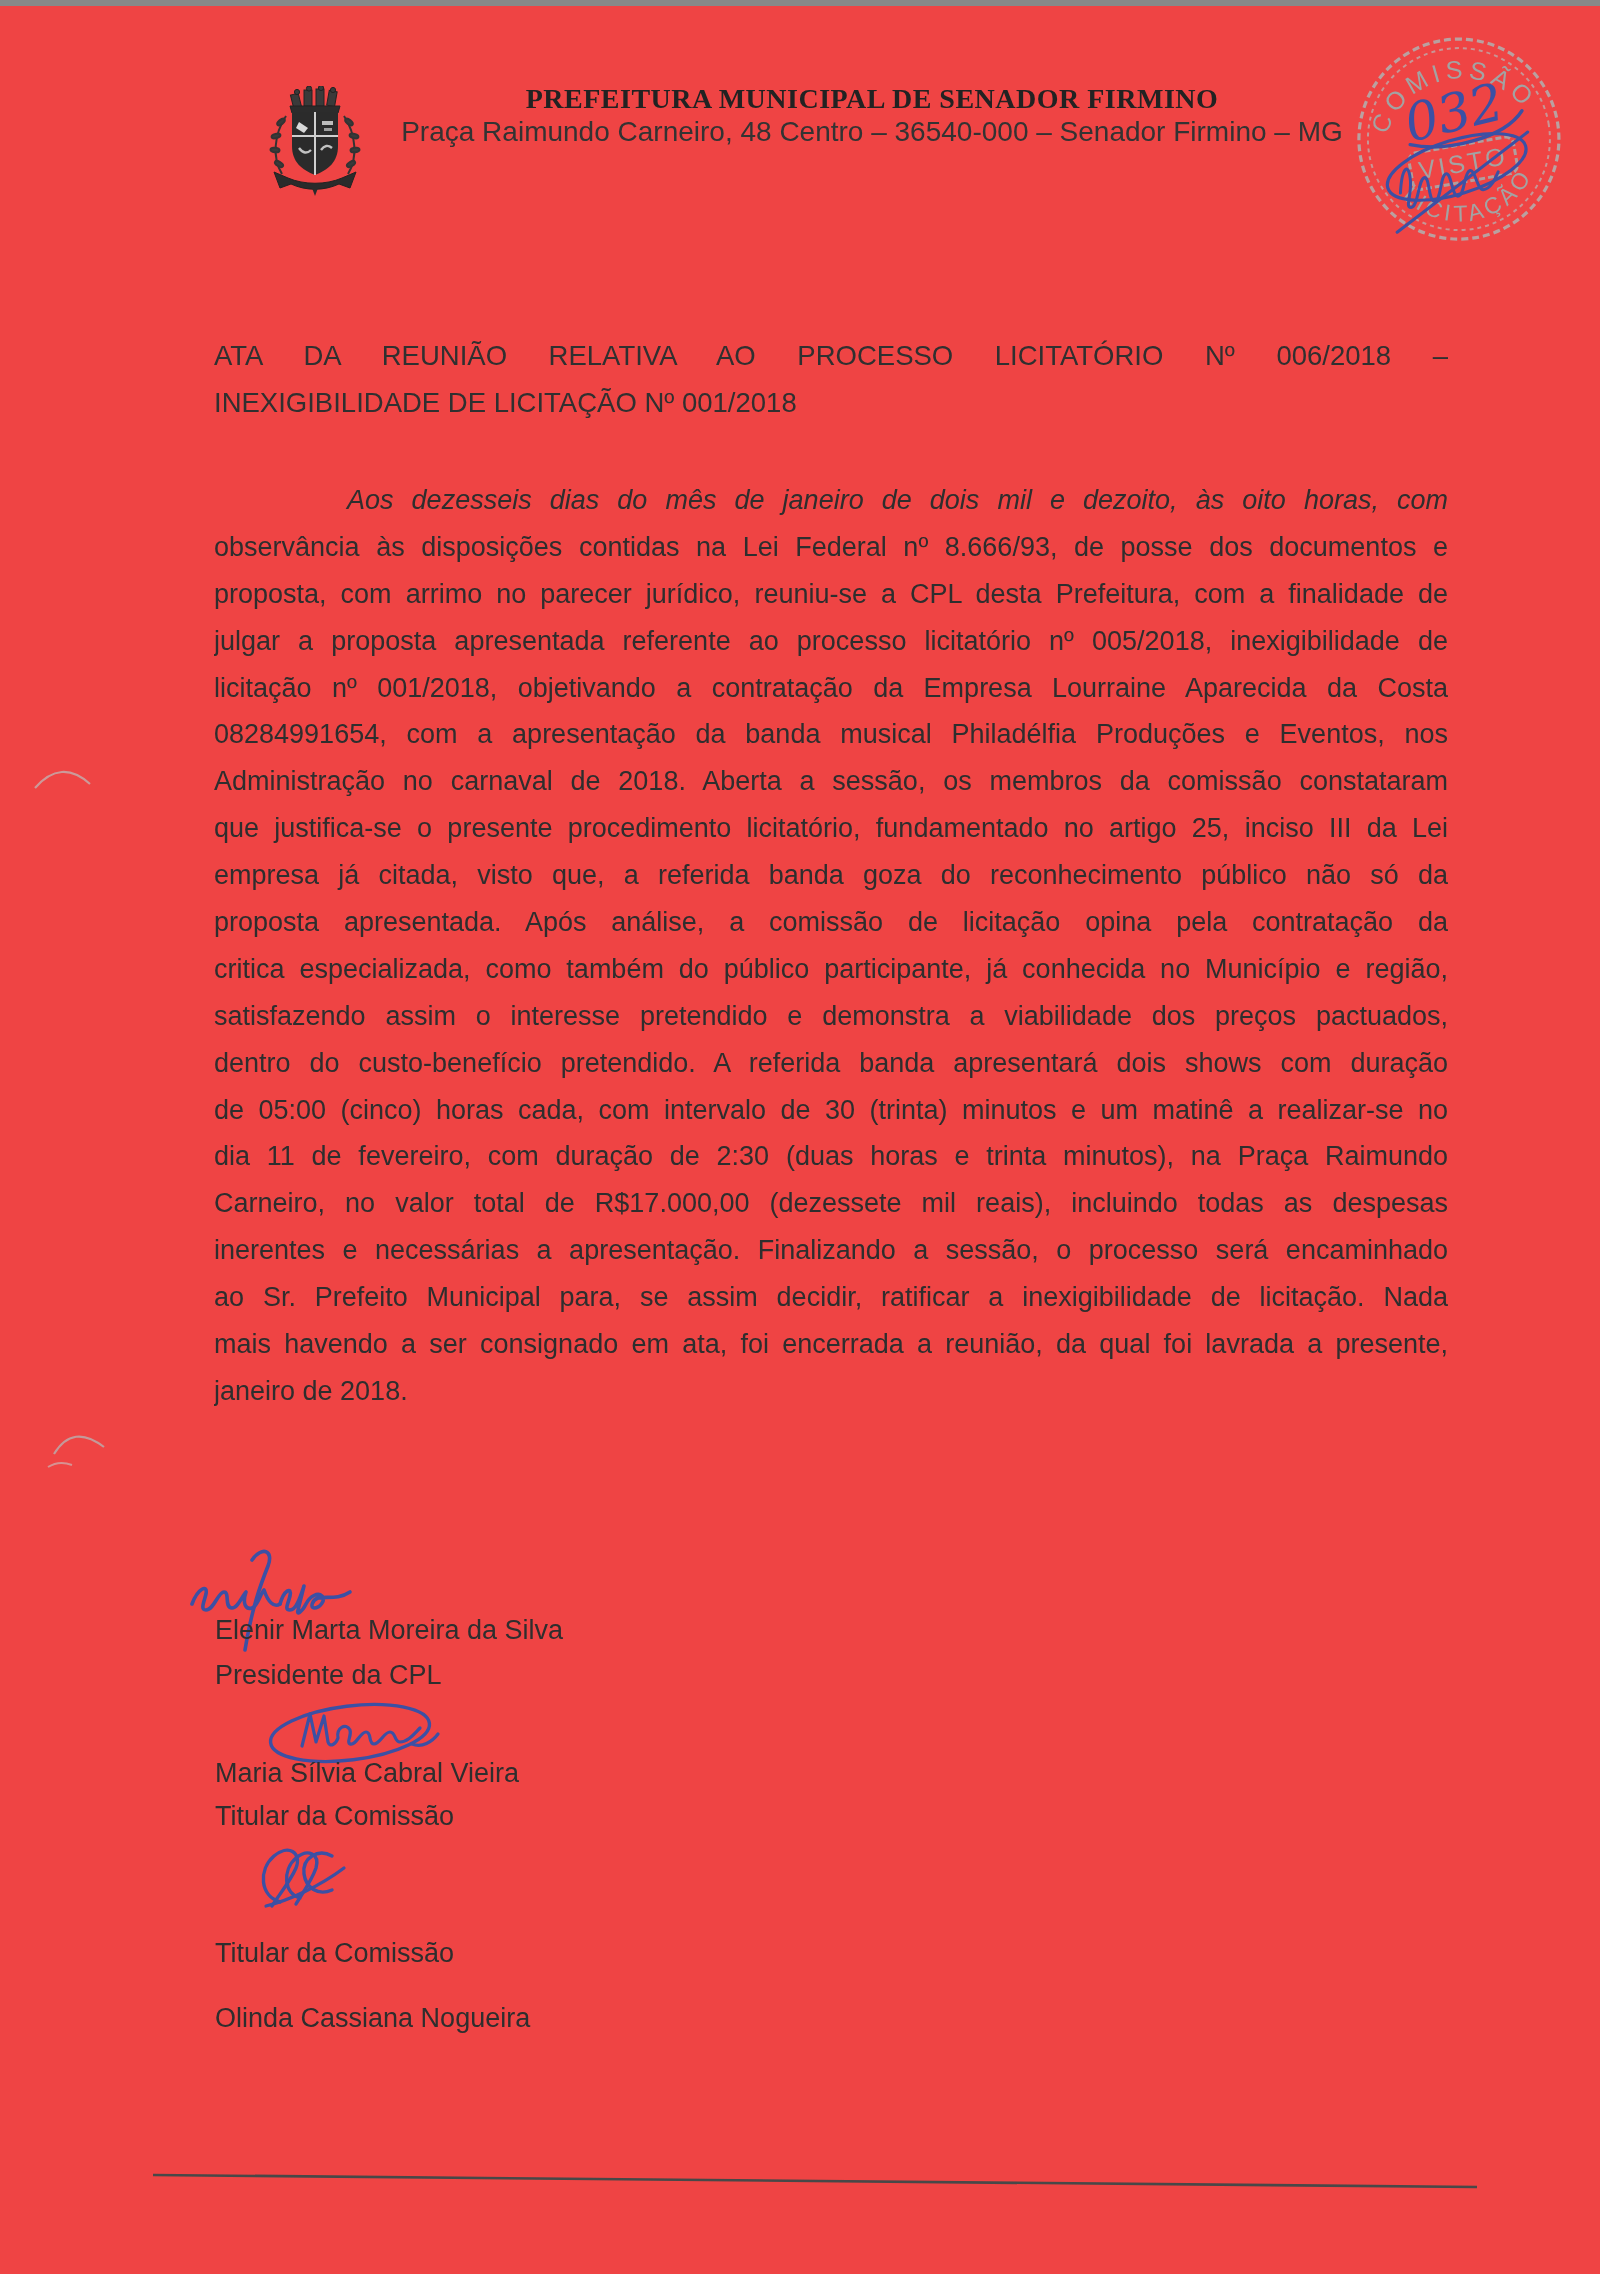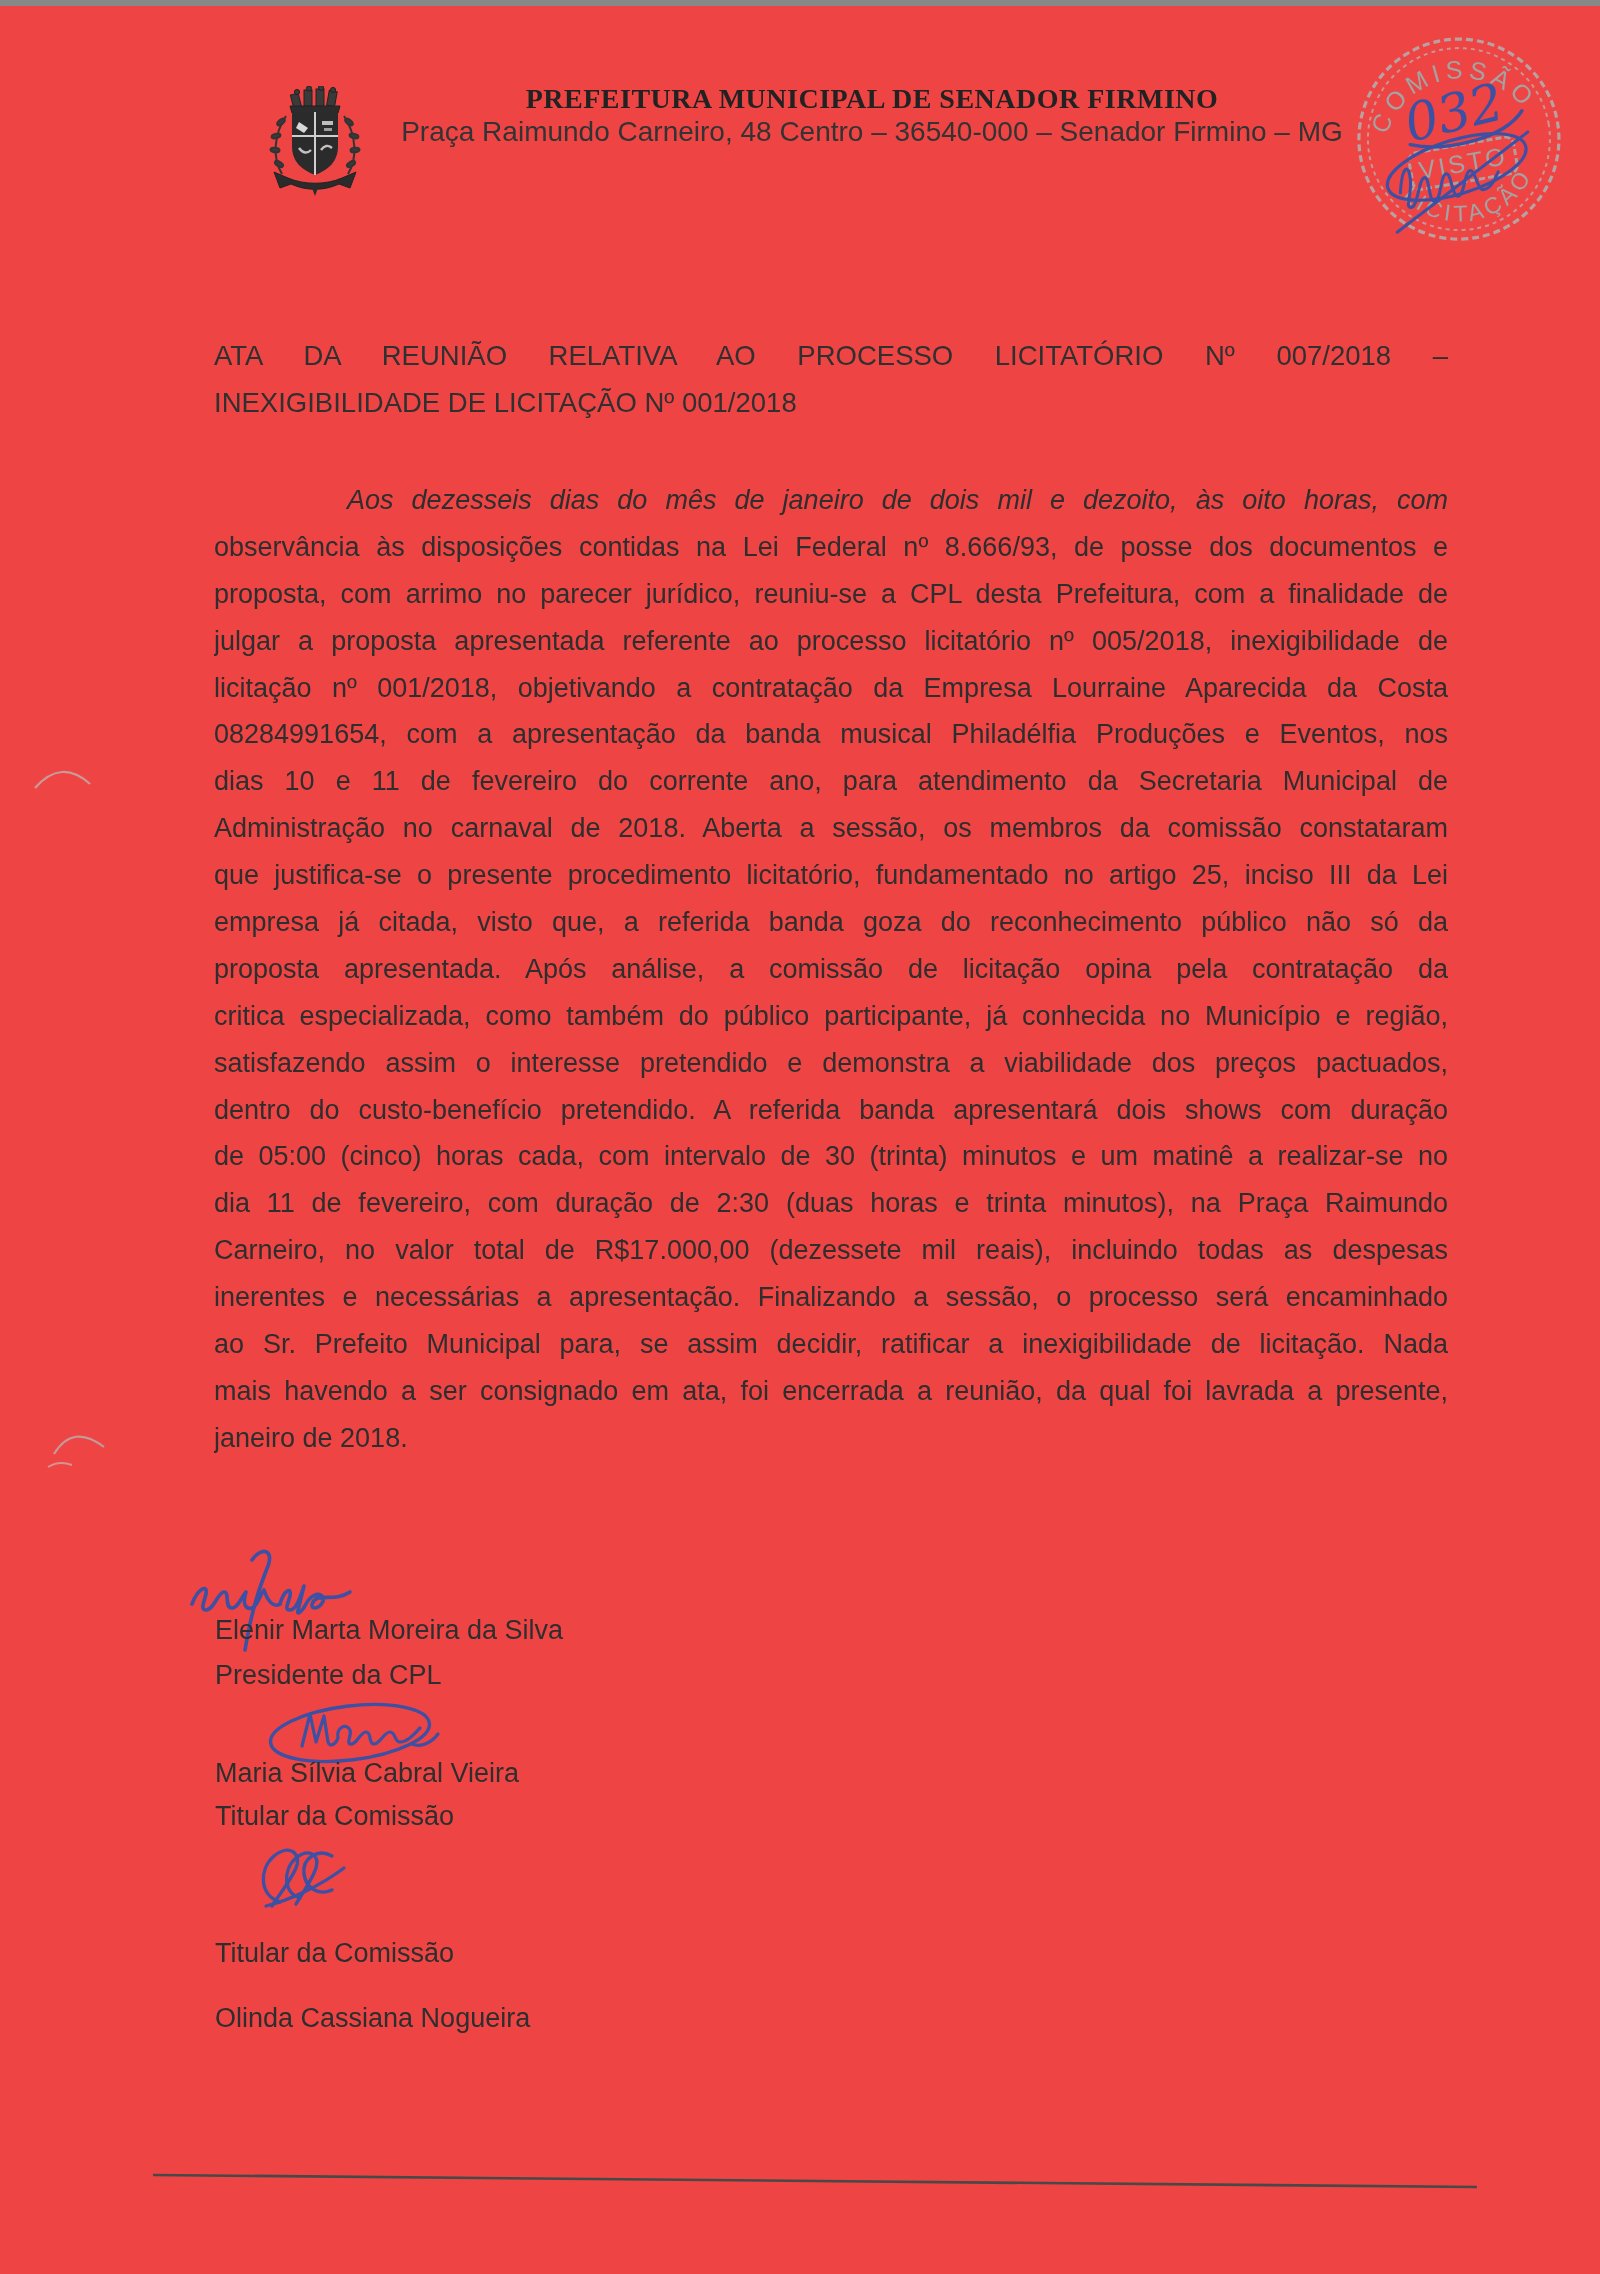--- a/index.html
+++ b/index.html
@@ -104,32 +104,31 @@
     <text x="107" y="140" text-anchor="middle" font-size="25" letter-spacing="3" class="gray-stamp">VISTO</text>
 
     <text x="107" y="98" text-anchor="middle" font-size="52" fill="#3c50a4" font-family="'DejaVu Serif',serif" font-style="italic" transform="rotate(-4 107 84)">032</text>
     <path class="ink" stroke-width="3.4" d="M58 104 C92 118 152 114 174 90"></path>
     <ellipse cx="100" cy="134" rx="72" ry="27" fill="none" stroke="#3c50a4" stroke-width="3.2" transform="rotate(-7 100 134)"></ellipse>
     <path class="ink" stroke-width="3" d="M40 150 c6 -26 14 -30 12 -10 c-2 16 -10 25 -4 26 c7 1 12 -26 18 -27 c6 -1 0 24 6 25 c7 1 10 -24 16 -25 c6 -1 2 23 8 24 c7 1 10 -22 16 -23 c6 -1 4 20 10 21 c8 1 14 -9 18 -15"></path>
     <path class="ink" stroke-width="3" d="M30 188 L176 112"></path>
   </svg>
 
   <div class="title-block">
-    <div class="title-line just">ATA DA REUNIÃO RELATIVA AO PROCESSO LICITATÓRIO Nº 007/2018 –</div>
+    <div class="title-line just">ATA DA REUNIÃO RELATIVA AO PROCESSO LICITATÓRIO Nº 006/2018 –</div>
     <div class="title-line">INEXIGIBILIDADE DE LICITAÇÃO Nº 001/2018</div>
   </div>
 
   <div class="body-block">
     <div class="bl j indent">Aos dezesseis dias do mês de janeiro de dois mil e dezoito, às oito horas, com</div>
     <div class="bl j">observância às disposições contidas na Lei Federal nº 8.666/93, de posse dos documentos e</div>
     <div class="bl j">proposta, com arrimo no parecer jurídico, reuniu-se a CPL desta Prefeitura, com a finalidade de</div>
     <div class="bl j">julgar a proposta apresentada referente ao processo licitatório nº 005/2018, inexigibilidade de</div>
     <div class="bl j">licitação nº 001/2018, objetivando a contratação da Empresa Lourraine Aparecida da Costa</div>
     <div class="bl j">08284991654, com a apresentação da banda musical Philadélfia Produções e Eventos, nos</div>
-    <div class="bl j">dias 10 e 11 de fevereiro do corrente ano, para atendimento da Secretaria Municipal de</div>
     <div class="bl j">Administração no carnaval de 2018. Aberta a sessão, os membros da comissão constataram</div>
     <div class="bl j">que justifica-se o presente procedimento licitatório, fundamentado no artigo 25, inciso III da Lei</div>
     <div class="bl j">empresa já citada, visto que, a referida banda goza do reconhecimento público não só da</div>
     <div class="bl j">proposta apresentada. Após análise, a comissão de licitação opina pela contratação da</div>
     <div class="bl j">critica especializada, como também do público participante, já conhecida no Município e região,</div>
     <div class="bl j">satisfazendo assim o interesse pretendido e demonstra a viabilidade dos preços pactuados,</div>
     <div class="bl j">dentro do custo-benefício pretendido. A referida banda apresentará dois shows com duração</div>
     <div class="bl j">de 05:00 (cinco) horas cada, com intervalo de 30 (trinta) minutos e um matinê a realizar-se no</div>
     <div class="bl j">dia 11 de fevereiro, com duração de 2:30 (duas horas e trinta minutos), na Praça Raimundo</div>
     <div class="bl j">Carneiro, no valor total de R$17.000,00 (dezessete mil reais), incluindo todas as despesas</div>

